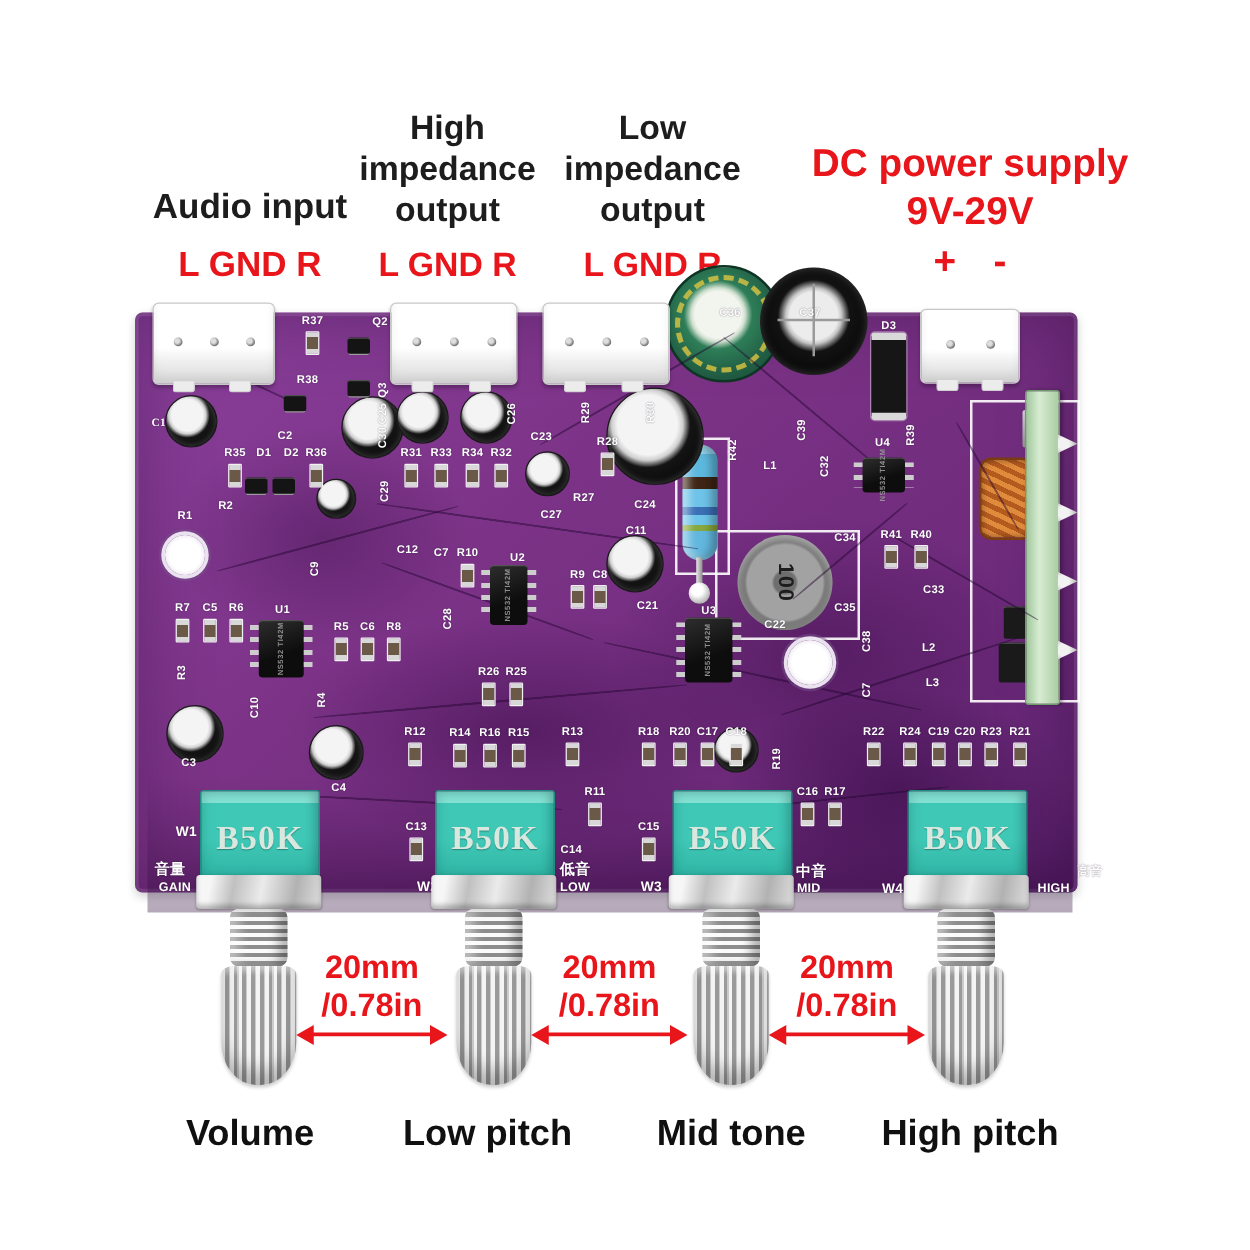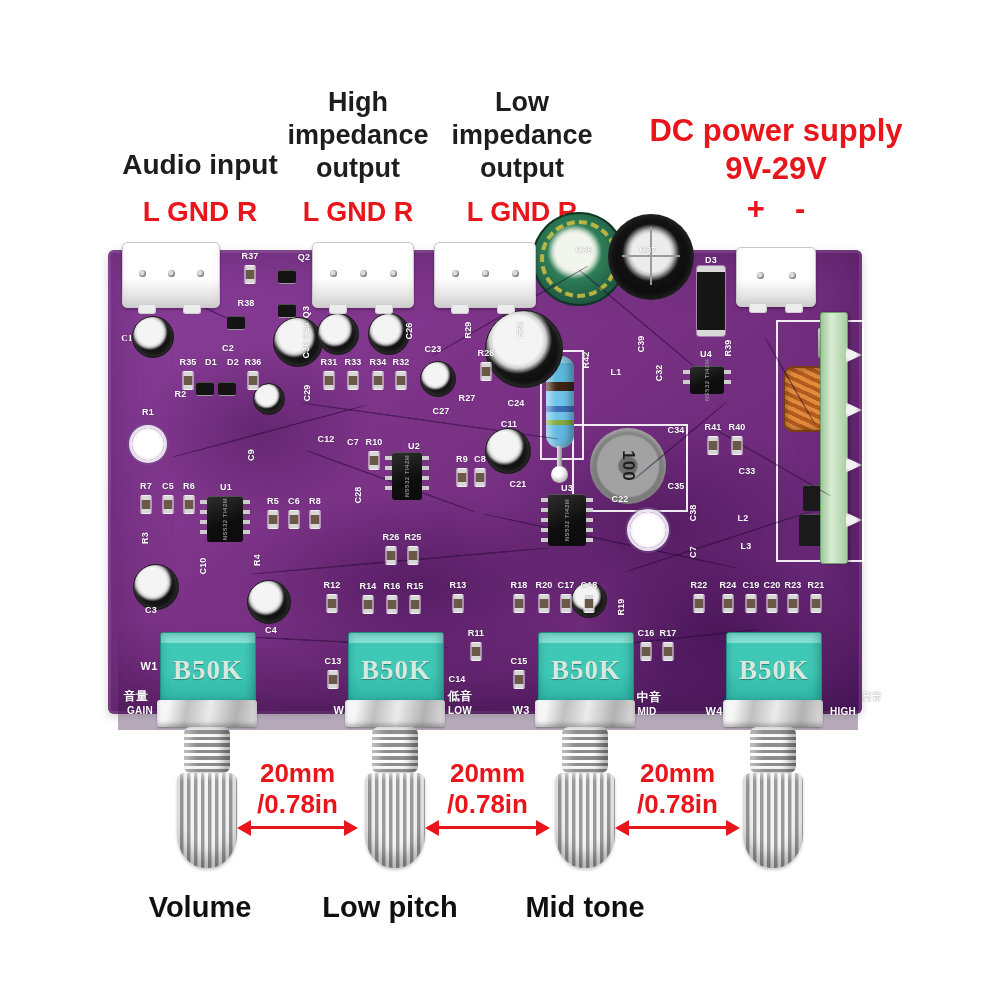--- a/index.html
+++ b/index.html
@@ -225,21 +225,21 @@
     <div class="ref" style="left: 246px; top: 303px;">R38</div>
     <div class="ref" style="left: 127px; top: 338px; font-family: Liberation Serif, serif;">C1</div>
     <div class="ref" style="left: 228px; top: 348px;">C2</div>
     <div class="ref" style="left: 188px; top: 362px;">R35</div>
     <div class="smd" style="left: 188px; top: 371px;"></div>
     <div class="ref" style="left: 211px; top: 362px;">D1</div>
     <div class="ref" style="left: 233px; top: 362px;">D2</div>
     <div class="ref" style="left: 253px; top: 362px;">R36</div>
     <div class="smd" style="left: 253px; top: 371px;"></div>
     <div class="ref" style="left: 148px; top: 412px;">R1</div>
-    <div class="ref" style="left: 170px; top: 394px; padding-left: 21px;">R2</div>
+    <div class="ref" style="left: 170px; top: 404px; padding-left: 21px;">R2</div>
     <div class="ref v" style="left: 306px; top: 312px;">Q3</div>
     <div class="ref v" style="left: 306px; top: 331px;">C25</div>
     <div class="ref v" style="left: 306px; top: 350px;">C30</div>
     <div class="ref v" style="left: 307px; top: 393px;">C29</div>
     <div class="ref v" style="left: 409px; top: 331px;">C26</div>
     <div class="ref" style="left: 329px; top: 362px;">R31</div>
     <div class="smd" style="left: 329px; top: 371px;"></div>
     <div class="ref" style="left: 353px; top: 362px;">R33</div>
     <div class="smd" style="left: 353px; top: 371px;"></div>
     <div class="ref" style="left: 378px; top: 362px;">R34</div>
@@ -433,13 +433,14 @@
     <div class="dimtext" style="left: 607.5px; top: 758px;">
       <div>20mm</div>
       <div>/0.78in</div>
     </div>
     <div class="aline" style="left: 627px; top: 826px; width: 101px;"></div>
     <div class="ah l" style="left: 615px; top: 820px;"></div>
     <div class="ah r" style="left: 726px; top: 820px;"></div>
     <div class="knob" style="left: 200px; top: 891px;">Volume</div>
     <div class="knob" style="left: 390px; top: 891px;">Low pitch</div>
     <div class="knob" style="left: 585px; top: 891px;">Mid tone</div>
+    <div class="knob" style="left: 776px; top: 891px;">High pitch</div>
   </div>
 
 </body></html>

